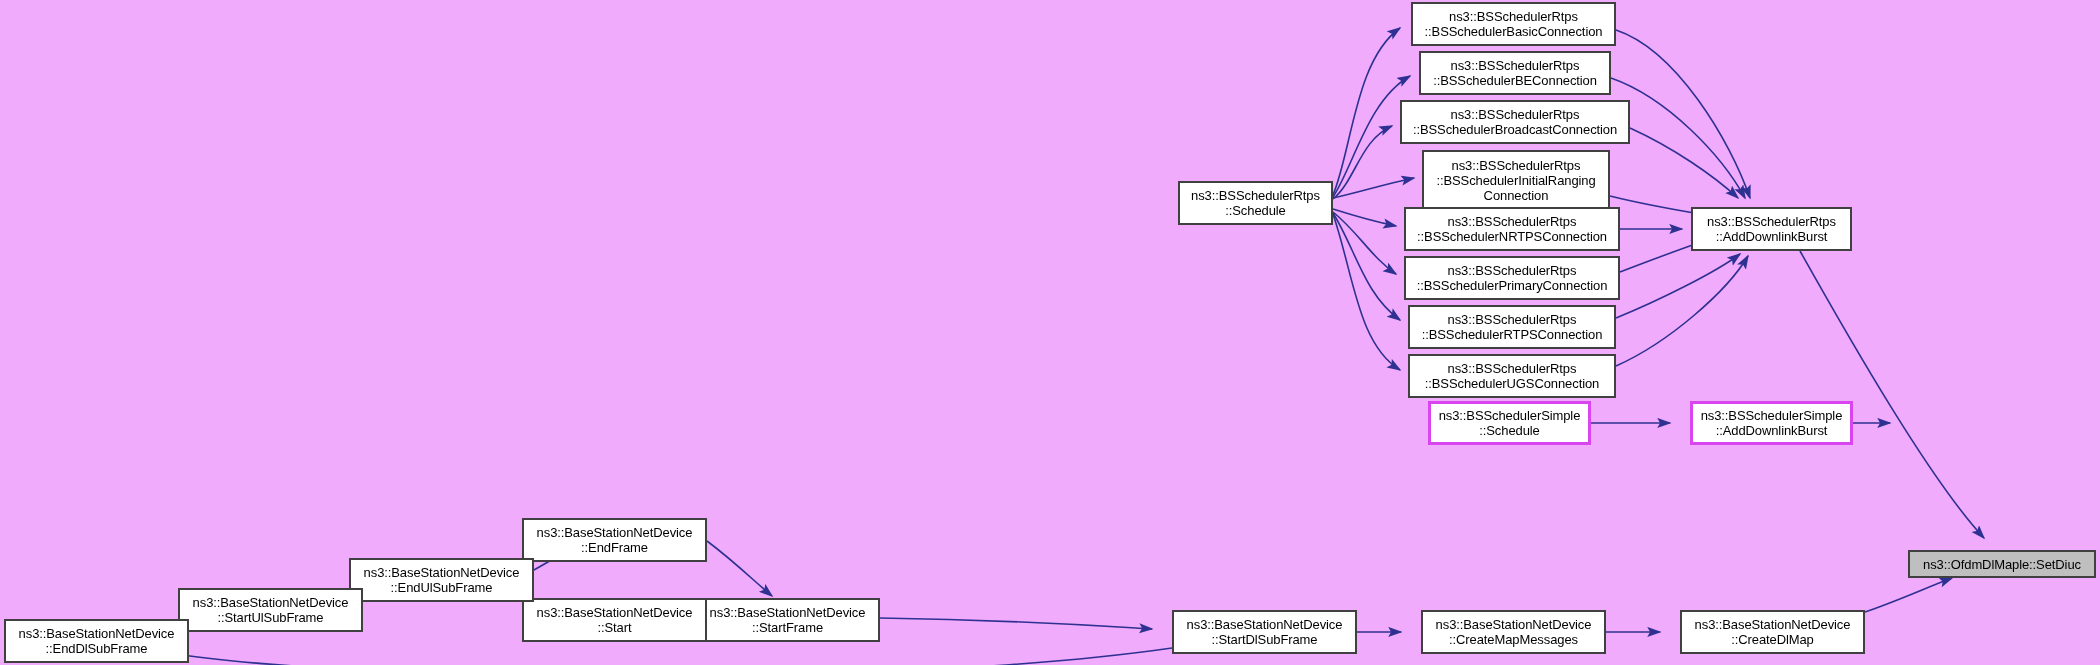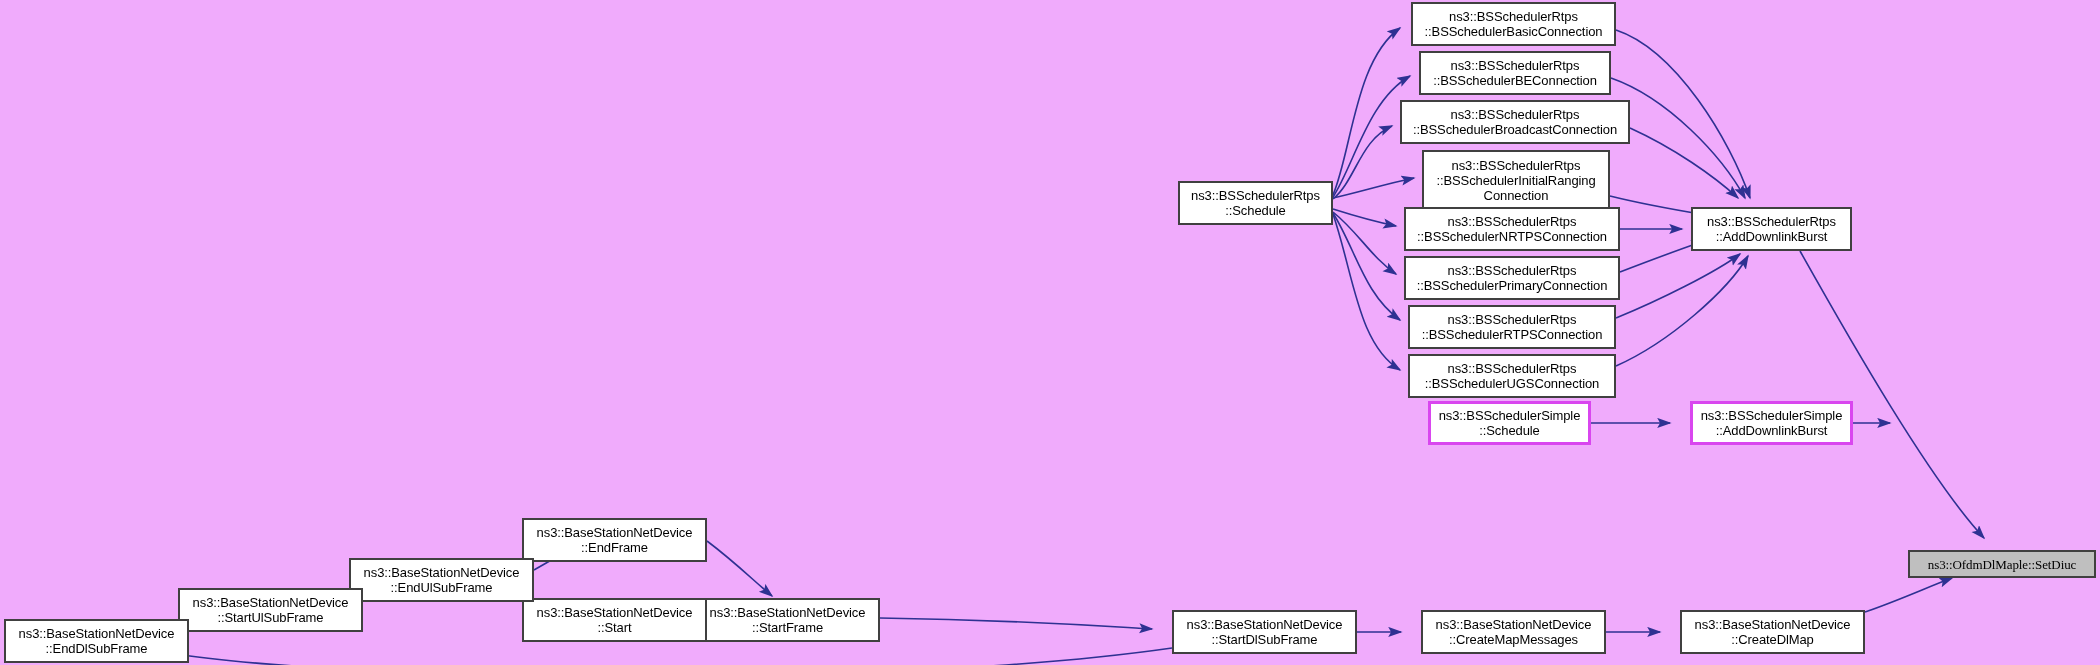--- a/index.html
+++ b/index.html
@@ -37,21 +37,20 @@
     font-family: "Liberation Sans", sans-serif;
     font-size: 13px;
     line-height: 15px;
     letter-spacing: -0.1px;
     white-space: pre-line;
     cursor: default;
   }
   .node-box.highlight {
     background: #bfbfbf;
     border: 2px solid #404040;
-    font-family: Liberation Serif, serif;
   }
   .node-box.thick {
     border: 2px solid #404040;
   }
   .edge-path {
     fill: none;
     stroke: #2e3192;
     stroke-width: 1.6px;
   }
   .edge-head {

